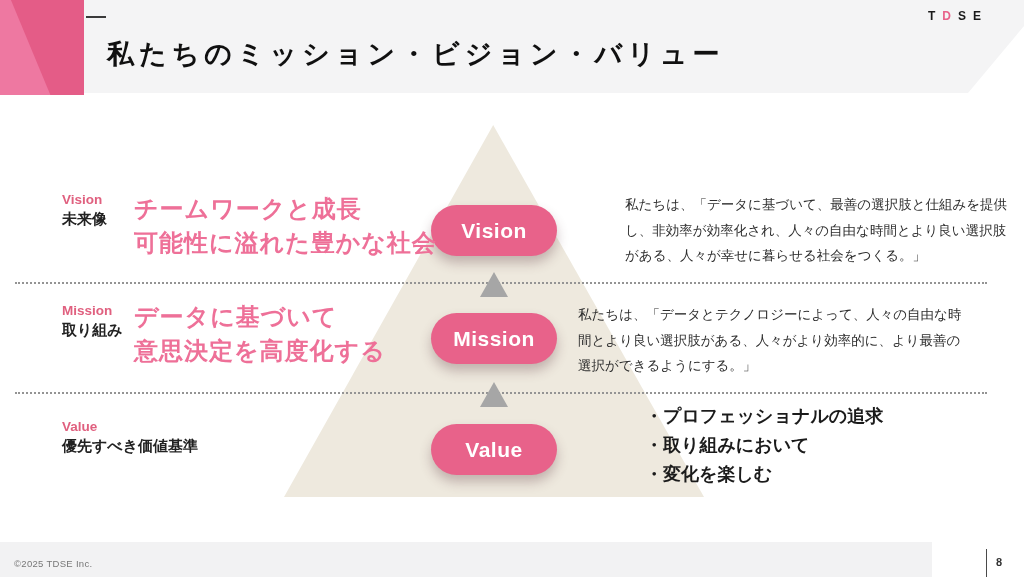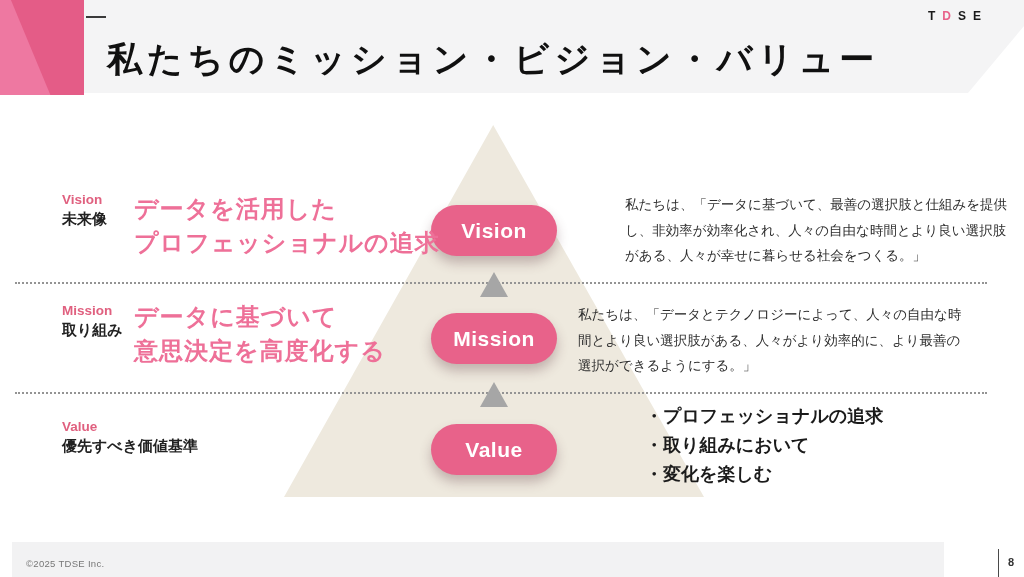--- a/index.html
+++ b/index.html
@@ -30,21 +30,21 @@
     position: absolute; left: 0; top: 0; width: 84px; height: 95px;
     background: #ee78a1;
     clip-path: polygon(0 0, 13% 0, 60% 100%, 0 100%);
   }
   .title-dash {
     position: absolute; left: 86px; top: 16px; width: 20px; height: 2px;
     background: #3a3a3a;
   }
   .page-title {
     position: absolute; left: 107px; top: 36px;
-    font-size: 35px; font-weight: bold; color: #101010;
+    font-size: 27px; font-weight: bold; color: #101010;
     letter-spacing: 5px; white-space: nowrap;
   }
   .logo {
     position: absolute; left: 928px; top: 9px;
     font-size: 12px; font-weight: 800; letter-spacing: 7px;
     color: #1a1a1a; white-space: nowrap;
   }
   .logo .d { color: #e8628a; }
 
   
@@ -111,21 +111,21 @@
   .desc-2 { top: 302px; }
 
   .bullets { position: absolute; left: 645px; top: 402px; z-index: 5; }
   .bullets .bullet {
     font-size: 18px; font-weight: bold; color: #1b1b1b;
     line-height: 29px; white-space: nowrap;
   }
 
   
   .footer-band {
-    position: absolute; left: 12px; top: 542px; width: 932px; height: 35px;
+    position: absolute; left: 0; top: 542px; width: 932px; height: 35px;
     background: #f2f2f3;
   }
   .copyright {
     position: absolute; left: 14px; top: 16px;
     font-size: 9.5px; color: #777777; letter-spacing: .3px;
   }
   .page-divider {
     position: absolute; left: 986px; top: 7px; width: 1px; height: 28px;
     background: #4a4a4a;
   }
@@ -170,22 +170,22 @@
 <div class="side-label label-2">
   <div class="en">Mission</div>
   <div class="ja">取り組み</div>
 </div>
 <div class="side-label label-3">
   <div class="en">Value</div>
   <div class="ja">優先すべき価値基準</div>
 </div>
 
 <div class="headline headline-1">
-  <div>データを活用した</div>
-  <div>プロフェッショナルの追求</div>
+  <div>チームワークと成長</div>
+  <div>可能性に溢れた豊かな社会</div>
 </div>
 <div class="headline headline-2">
   <div>データに基づいて</div>
   <div>意思決定を高度化する</div>
 </div>
 
 <div class="description desc-1">私たちは、「データに基づいて、最善の選択肢と仕組みを提供し、非効率が効率化され、人々の自由な時間とより良い選択肢がある、人々が幸せに暮らせる社会をつくる。」</div>
 <div class="description desc-2">私たちは、「データとテクノロジーによって、人々の自由な時間とより良い選択肢がある、人々がより効率的に、より最善の選択ができるようにする。」</div>
 <div class="bullets">
   <div class="bullet">・プロフェッショナルの追求</div>

